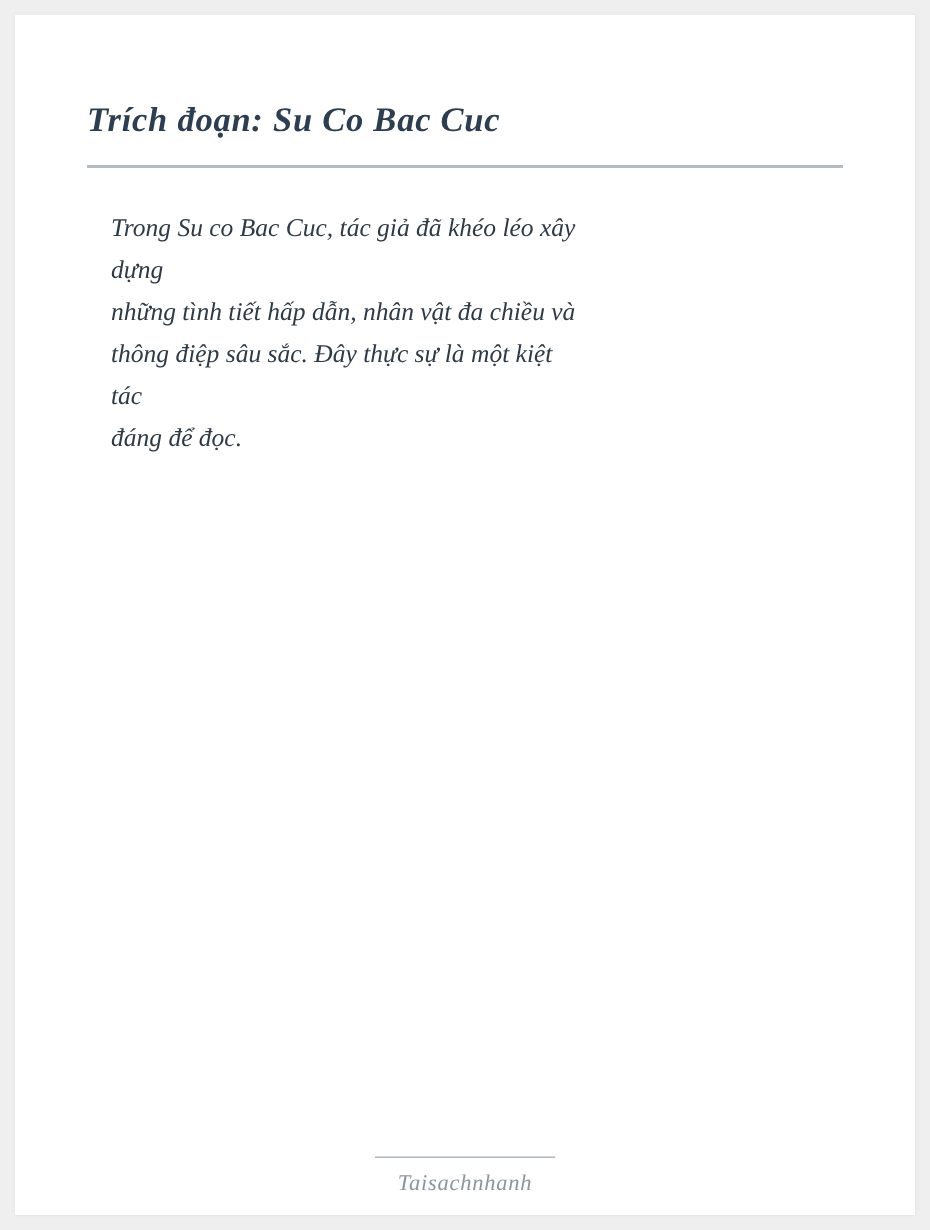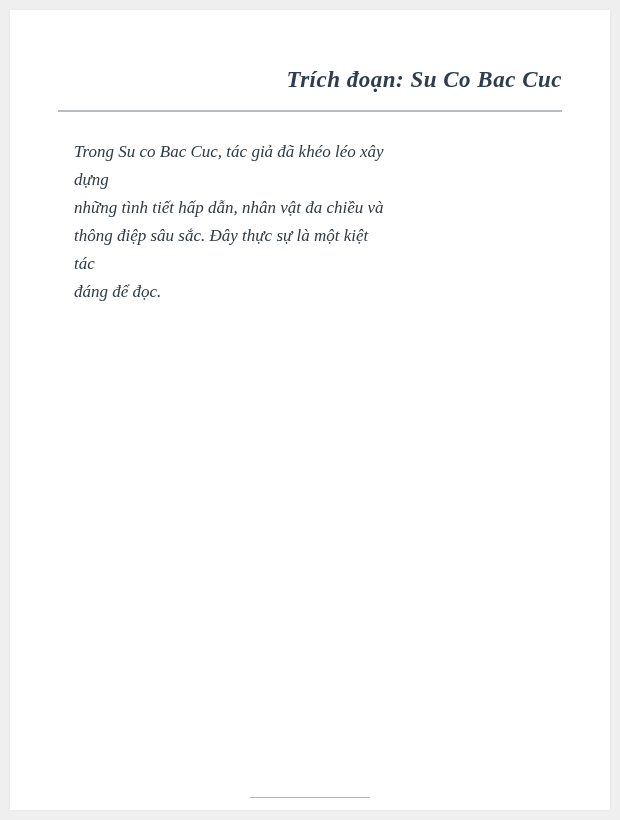--- a/index.html
+++ b/index.html
@@ -18,21 +18,21 @@
     position: absolute;
     left: 10px;
     top: 10px;
     width: 600px;
     height: 800px;
     background: #ffffff;
     box-shadow: 0 0 3px rgba(0,0,0,0.06);
   }
   .title {
     margin: 56px 48px 0 48px;
-    text-align: right;
+    text-align: left;
     font-size: 23px;
     font-style: italic;
     font-weight: bold;
     letter-spacing: 0.5px;
     color: #2c3e50;
     line-height: 1.25;
   }
   .title-divider {
     margin: 15px 48px 0 48px;
     border: none;
@@ -78,14 +78,15 @@
   <h1 class="title">Trích đoạn: Su Co Bac Cuc</h1>
   <div class="title-divider"></div>
   <p class="excerpt">Trong Su co Bac Cuc, tác giả đã khéo léo xây
 dựng
 những tình tiết hấp dẫn, nhân vật đa chiều và
 thông điệp sâu sắc. Đây thực sự là một kiệt
 tác
 đáng để đọc.</p>
   <div class="footer">
     <div class="footer-line"></div>
+    <div class="footer-text">Taisachnhanh</div>
   </div>
 </div>
 
 </body></html>

